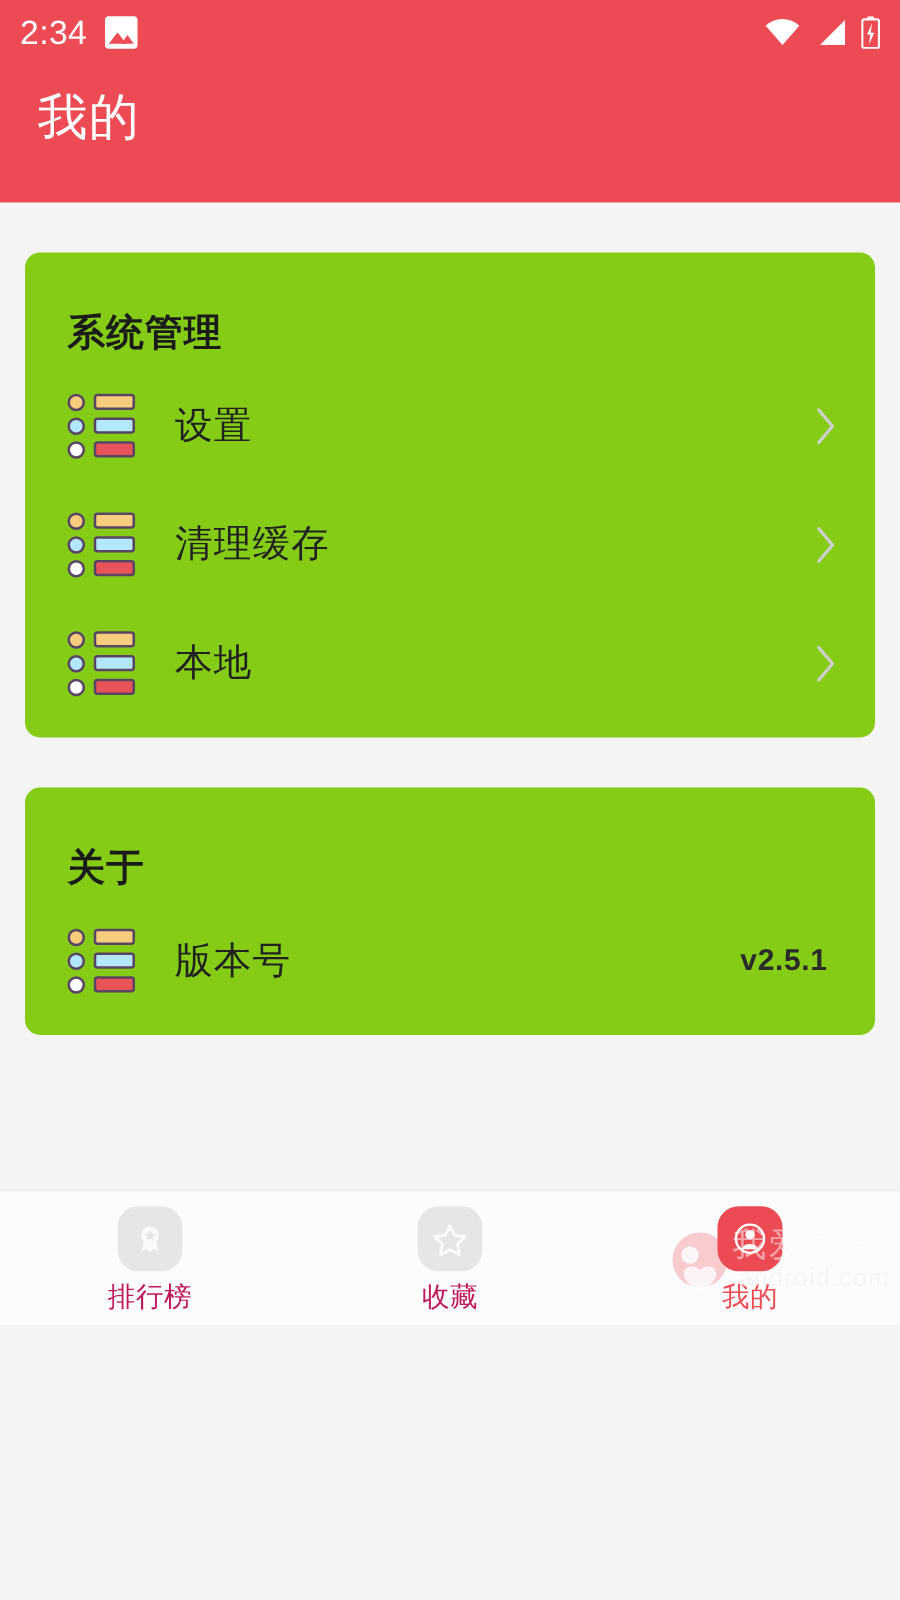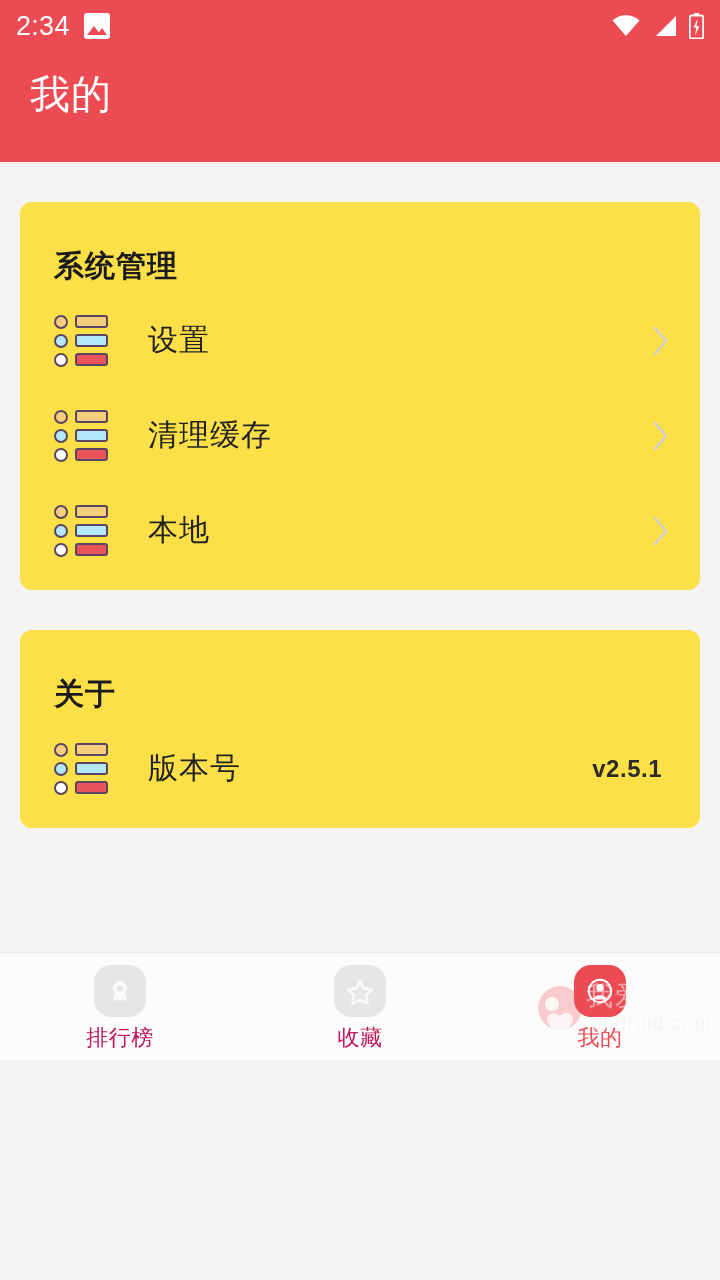--- a/index.html
+++ b/index.html
@@ -58,21 +58,21 @@
     line-height:1;
   }
 
   
   .content {
     flex:1 1 auto;
     padding:0 20px;
     overflow:hidden;
   }
   .card {
-    background:#fde047;
+    background:#84cc16;
     border-radius:12px;
     margin-top:40px;
     padding:0 0 12px 0;
   }
   .card:first-child { margin-top:40px; }
   .card-title {
     font-size:30px;
     font-weight:bold;
     color:#1b1b1b;
     padding:44px 0 6px 34px;
@@ -101,21 +101,21 @@
     border:2px solid #5a4464; border-radius:3px;
   }
   .ico-dot.o { background:#f6cd7d; }
   .ico-bar.o { background:#f6cd7d; }
   .ico-dot.b { background:#b3e7fb; }
   .ico-bar.b { background:#b3e7fb; }
   .ico-dot.w { background:#ffffff; }
   .ico-bar.r { background:#e8545a; }
 
   .row-label {
-    margin-left:38px;
+    margin-left:30px;
     font-size:30px;
     color:#222222;
     letter-spacing:1px;
     flex:1 1 auto;
   }
   .row-value {
     font-size:24px;
     color:#2b2b2b;
     letter-spacing:0.5px;
     padding-right:8px;

